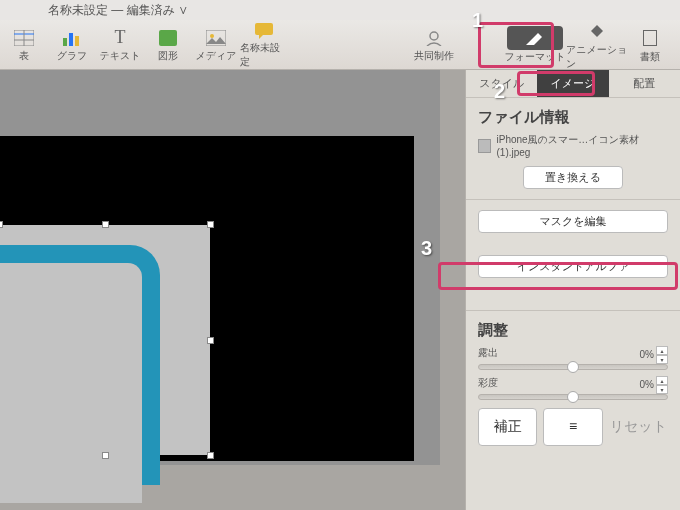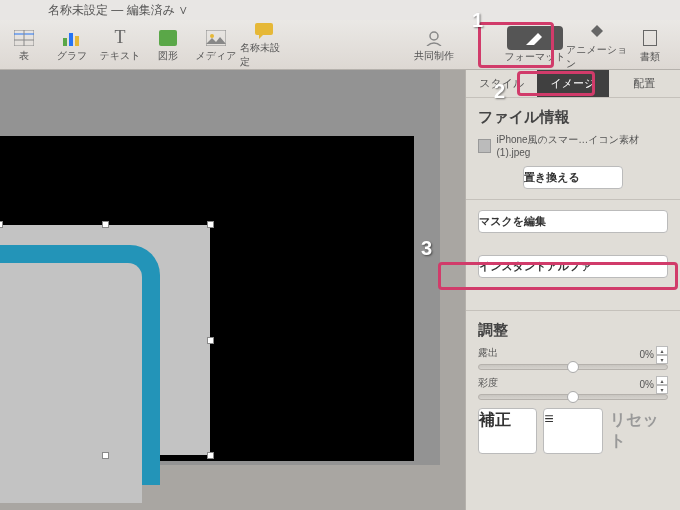--- a/index.html
+++ b/index.html
@@ -26,35 +26,35 @@
 
 .inspector { position: absolute; right: 0; top: 70px; width: 215px; height: 440px; background: #e0ddd7; border-left: 1px solid #b5b1ac; }
 .tabs { display: flex; height: 28px; border-bottom: 1px solid #c5c1bb; }
 .tab { flex: 1; display: flex; align-items: center; justify-content: center; font-size: 11px; color: #555; }
 .tab.active { background: #404040; color: #fff; }
 
 .section { padding: 10px 12px; }
 .section-title { font-size: 15px; font-weight: bold; color: #444; margin-bottom: 6px; }
 .file-row { display: flex; align-items: center; font-size: 10px; color: #555; gap: 5px; }
 .file-thumb { width: 14px; height: 14px; background: #bbb; border: 1px solid #999; }
-.btn { background: #fff; border: 1px solid #bbb; border-radius: 4px; font-size: 11px; padding: 3px 0; color: #333; font-weight: bold; }
+.btn { background: #fff; border: 1px solid #bbb; border-radius: 4px; font-size: 11px; padding: 3px 0; text-align: center; color: #333; }
 .btn-replace { width: 100px; margin: 8px auto 0; }
 .btn-full { width: 100%; margin-bottom: 22px; }
 .divider { height: 1px; background: #c5c1bb; }
 
 .slider-row { margin: 6px 0; }
 .slider-label { display: flex; justify-content: space-between; font-size: 10px; color: #555; margin-bottom: 2px; }
 .slider-track { height: 6px; background: linear-gradient(#c8c5c0, #d5d2cd); border-radius: 3px; position: relative; border: 1px solid #b5b1ac; }
 .slider-thumb { position: absolute; left: 50%; top: -4px; width: 12px; height: 12px; background: #fff; border: 1px solid #aaa; border-radius: 50%; transform: translateX(-50%); }
 .pct-box { display: flex; align-items: center; gap: 2px; font-size: 10px; }
 .stepper { width: 12px; height: 16px; display: flex; flex-direction: column; }
 .step-btn { flex: 1; background: #fff; border: 1px solid #bbb; font-size: 6px; display: flex; align-items: center; justify-content: center; }
 
 .adjust-btns { display: flex; gap: 6px; margin-top: 8px; }
-.adjust-btns .btn { flex: 1; font-size: 16px; padding: 1px 0; }
+.adjust-btns .btn { flex: 1; font-size: 14px; padding: 9px 0; }
 
 .annotation { position: absolute; border: 3px solid #d13b6a; border-radius: 4px; pointer-events: none; z-index: 100; }
 .anno-num { position: absolute; color: #fff; font-weight: 900; font-size: 20px; font-family: Arial Black, sans-serif; text-shadow: 1px 1px 2px rgba(0,0,0,0.5); z-index: 101; }
 </style>
 </head>
 <body>
 
 <div class="titlebar">
   <span>名称未設定 — 編集済み ∨</span>
 </div>

